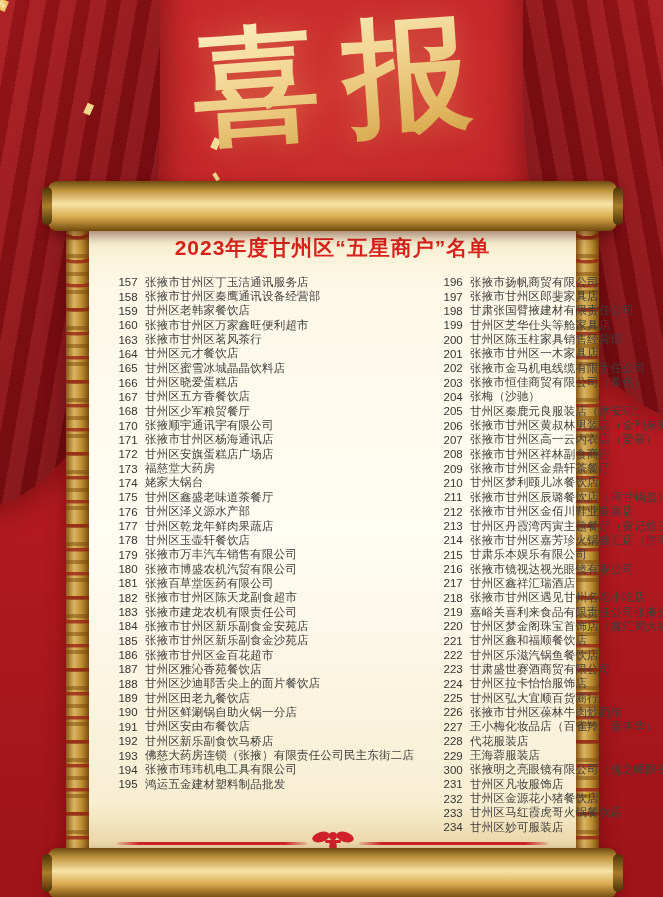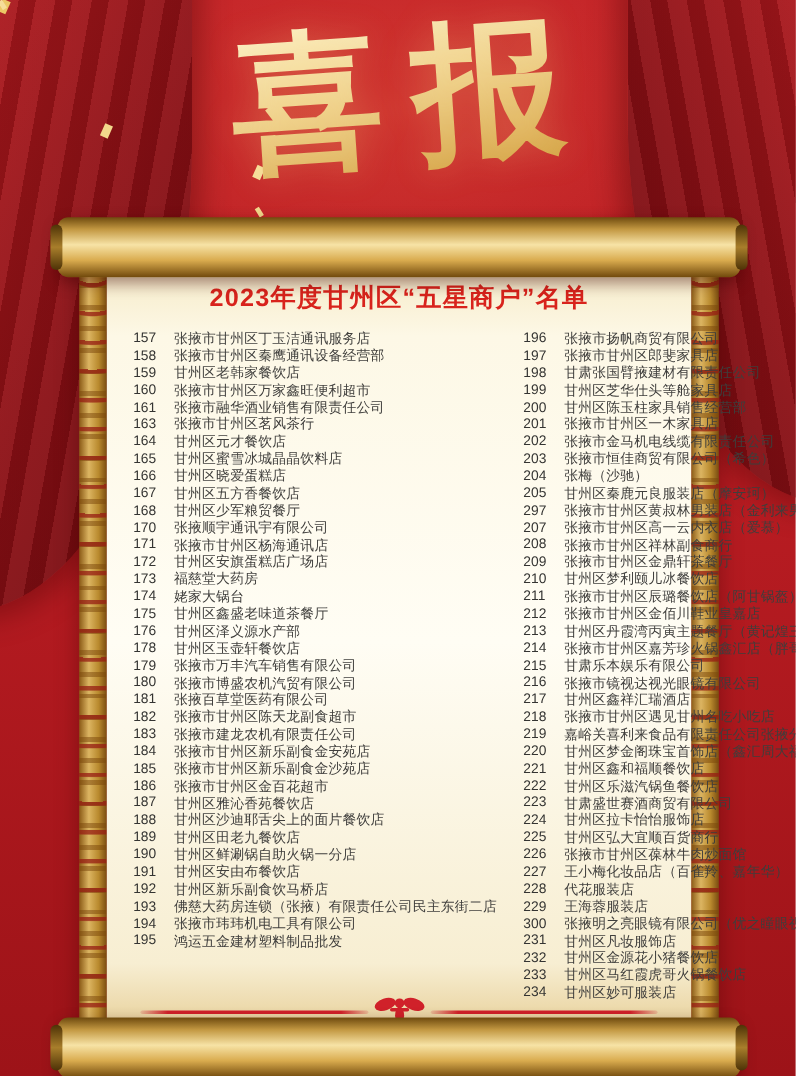--- a/index.html
+++ b/index.html
@@ -102,21 +102,21 @@
     background:linear-gradient(180deg, #dfc183 0%, #f7edcd 5%, #fdf8e6 12%, #fffdf4 50%, #f7eed2 90%, #e4c98d 100%);
   }
 
   .list-title {
     margin-top:34px; text-align:center;
     font-size:21px; font-weight:bold; color:#d8231c;
     letter-spacing:1px;
   }
 
   .columns { display:flex; margin-top:13px; }
-  .col { list-style:none; flex:1 1 50%; padding-left:22px; }
+  .col { list-style:none; flex:1 1 50%; padding-left:22px;text-align:center; }
   .row { display:flex; align-items:center; height:14.35px; font-size:11.5px; color:#3f3e3c; white-space:nowrap; }
   .row .no { width:34px; flex:none; color:#343432; }
   .row .nm { letter-spacing:.2px; }
 
   .divider {
     position:absolute; left:28px; right:28px; bottom:14px;
     display:flex; align-items:center; color:#d0212a;
   }
   .divider .line { flex:1; height:3px; border-radius:2px;
     background:linear-gradient(90deg, rgba(208,33,42,.15), #d0212a 12%, #d0212a 88%, rgba(208,33,42,.15)); }
@@ -153,24 +153,20 @@
             <li class="row">
               <span class="no">159</span>
               <span class="nm">甘州区老韩家餐饮店</span>
             </li>
 
             <li class="row">
               <span class="no">160</span>
               <span class="nm">张掖市甘州区万家鑫旺便利超市</span>
             </li>
 
-            <li class="row">
-              <span class="no">161</span>
-              <span class="nm">张掖市融华酒业销售有限责任公司</span>
-            </li>
 
 
             <li class="row">
               <span class="no">163</span>
               <span class="nm">张掖市甘州区茗风茶行</span>
             </li>
 
             <li class="row">
               <span class="no">164</span>
               <span class="nm">甘州区元才餐饮店</span>
@@ -225,20 +221,24 @@
             <li class="row">
               <span class="no">175</span>
               <span class="nm">甘州区鑫盛老味道茶餐厅</span>
             </li>
 
             <li class="row">
               <span class="no">176</span>
               <span class="nm">甘州区泽义源水产部</span>
             </li>
 
+            <li class="row">
+              <span class="no">177</span>
+              <span class="nm">甘州区乾龙年鲜肉果蔬店</span>
+            </li>
 
             <li class="row">
               <span class="no">178</span>
               <span class="nm">甘州区玉壶轩餐饮店</span>
             </li>
 
             <li class="row">
               <span class="no">179</span>
               <span class="nm">张掖市万丰汽车销售有限公司</span>
             </li>
@@ -369,21 +369,21 @@
               <span class="no">204</span>
               <span class="nm">张梅（沙驰）</span>
             </li>
 
             <li class="row">
               <span class="no">205</span>
               <span class="nm">甘州区秦鹿元良服装店（摩安珂）</span>
             </li>
 
             <li class="row">
-              <span class="no">297</span>
+              <span class="no">206</span>
               <span class="nm">张掖市甘州区黄叔林男装店（金利来男装）</span>
             </li>
 
             <li class="row">
               <span class="no">207</span>
               <span class="nm">张掖市甘州区高一云内衣店（爱慕）</span>
             </li>
 
             <li class="row">
               <span class="no">208</span>

